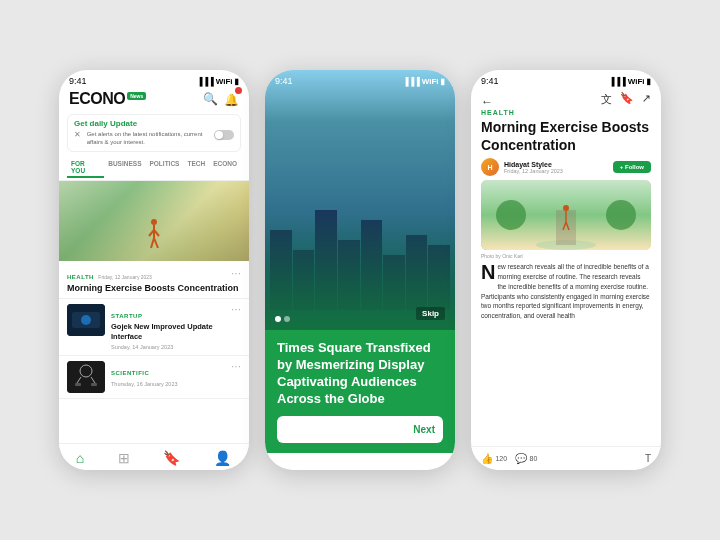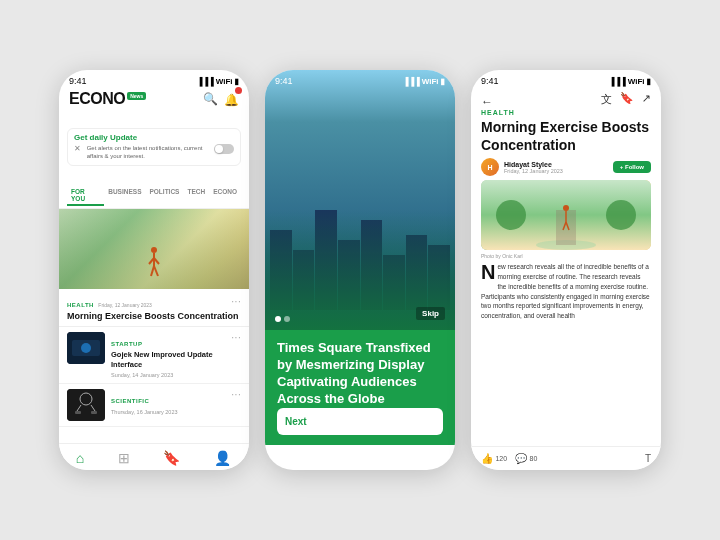--- a/index.html
+++ b/index.html
@@ -88,21 +88,21 @@
       font-size: 4px;
       color: #fff;
       display: flex;
       align-items: center;
       justify-content: center;
     }
 
     .daily-update-box {
       background: #fff;
       border: 1px solid #eee;
-      margin: 16px 8px;
+      margin: 2px 8px;
       border-radius: 6px;
       padding: 4px 6px;
     }
     .daily-update-title {
       color: #1a9e4a;
       font-size: 8px;
       font-weight: 700;
     }
     .daily-update-row {
       display: flex;
@@ -276,32 +276,33 @@
 
     .center-content {
       background: #1a9e4a;
       padding: 10px 12px;
     }
     .center-headline {
       color: #fff;
       font-size: 13px;
       font-weight: 800;
       line-height: 1.3;
+      margin-bottom: 8px;
     }
     .next-btn {
       background: #fff;
       color: #1a9e4a;
       border: none;
       border-radius: 6px;
       padding: 8px;
       width: 100%;
       font-size: 10px;
       font-weight: 700;
       cursor: pointer;
-      text-align: left;
+      text-align: right;
     }
 
     
     .buildings {
       position: absolute;
       bottom: 20px;
       left: 0; right: 0;
       display: flex;
       gap: 1px;
       align-items: flex-end;

